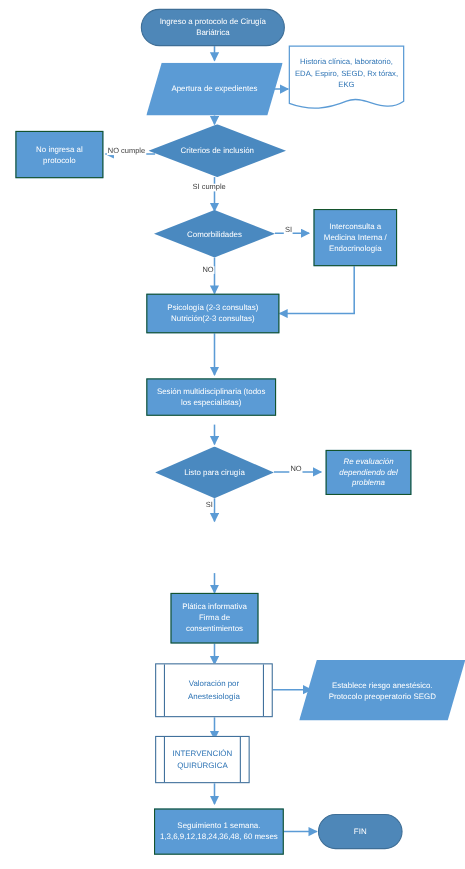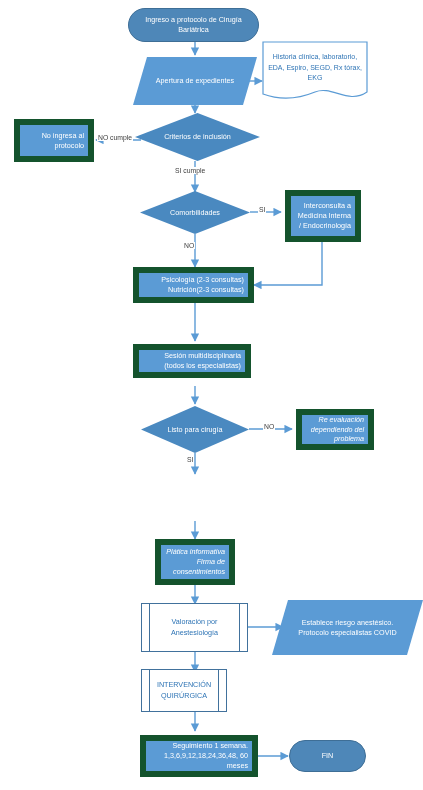--- a/index.html
+++ b/index.html
@@ -21,21 +21,21 @@
     display: flex;
     align-items: center;
     justify-content: center;
     text-align: center;
     color: #ffffff;
     font-size: 7.2px;
     line-height: 1.35;
     padding: 2px 4px;
     z-index: 3;
   }
-  .fill-blue      { background: #5B9BD5; border: 6px solid #14532d; text-align: right; }
+  .fill-blue      { background: #5B9BD5; border: 1px solid #14532d; }
   .term {
     background: #4E87B8;
     border: 1px solid #3E6E96;
     border-radius: 999px;
   }
   .diamond-wrap {
     position: absolute;
     z-index: 3;
   }
   .diamond-wrap svg { display: block; }
@@ -236,35 +236,35 @@
       <polygon points="54,0 108,23.5 54,47 0,23.5" fill="#4A89C0"></polygon>
     </svg>
     <div class="diamond-label">Listo para cirugía</div>
   </div>
 
   <div class="node fill-blue" style="left:296px; top:409px; width:78px; height:41px;font-style:italic;">
     <span>Re evaluación dependiendo del problema</span>
   </div>
 
 
-  <div class="node fill-blue" style="left:155px; top:539px; width:80px; height:46px;font-style:italic;">
+  <div class="node fill-blue" style="left:155px; top:539px; width:80px; height:46px;">
     <span>Plática informativa Firma de consentimientos</span>
   </div>
 
   <div class="pdp" style="left:141px; top:603px; width:107px; height:49px;">
     <span class="bar-l"></span>
     <span class="bar-r"></span>
     <span class="pdp-label">Valoración por Anestesiología</span>
   </div>
 
   <div class="para-wrap" style="left:272px; top:600px; width:151px; height:55px;">
     <svg width="151" height="55" viewBox="0 0 151 55" xmlns="http://www.w3.org/2000/svg">
       <polygon points="16,0 151,0 135,55 0,55" fill="#5B9BD5"></polygon>
     </svg>
-    <div class="para-label">Establece riesgo anestésico. Protocolo especialistas COVID</div>
+    <div class="para-label">Establece riesgo anestésico. Protocolo preoperatorio SEGD</div>
   </div>
 
   <div class="pdp" style="left:141px; top:669px; width:86px; height:43px;">
     <span class="bar-l"></span>
     <span class="bar-r"></span>
     <span class="pdp-label">INTERVENCIÓN QUIRÚRGICA</span>
   </div>
 
   <div class="node fill-blue" style="left:140px; top:735px; width:118px; height:42px;">
     <span>Seguimiento 1 semana. 1,3,6,9,12,18,24,36,48, 60 meses</span>

